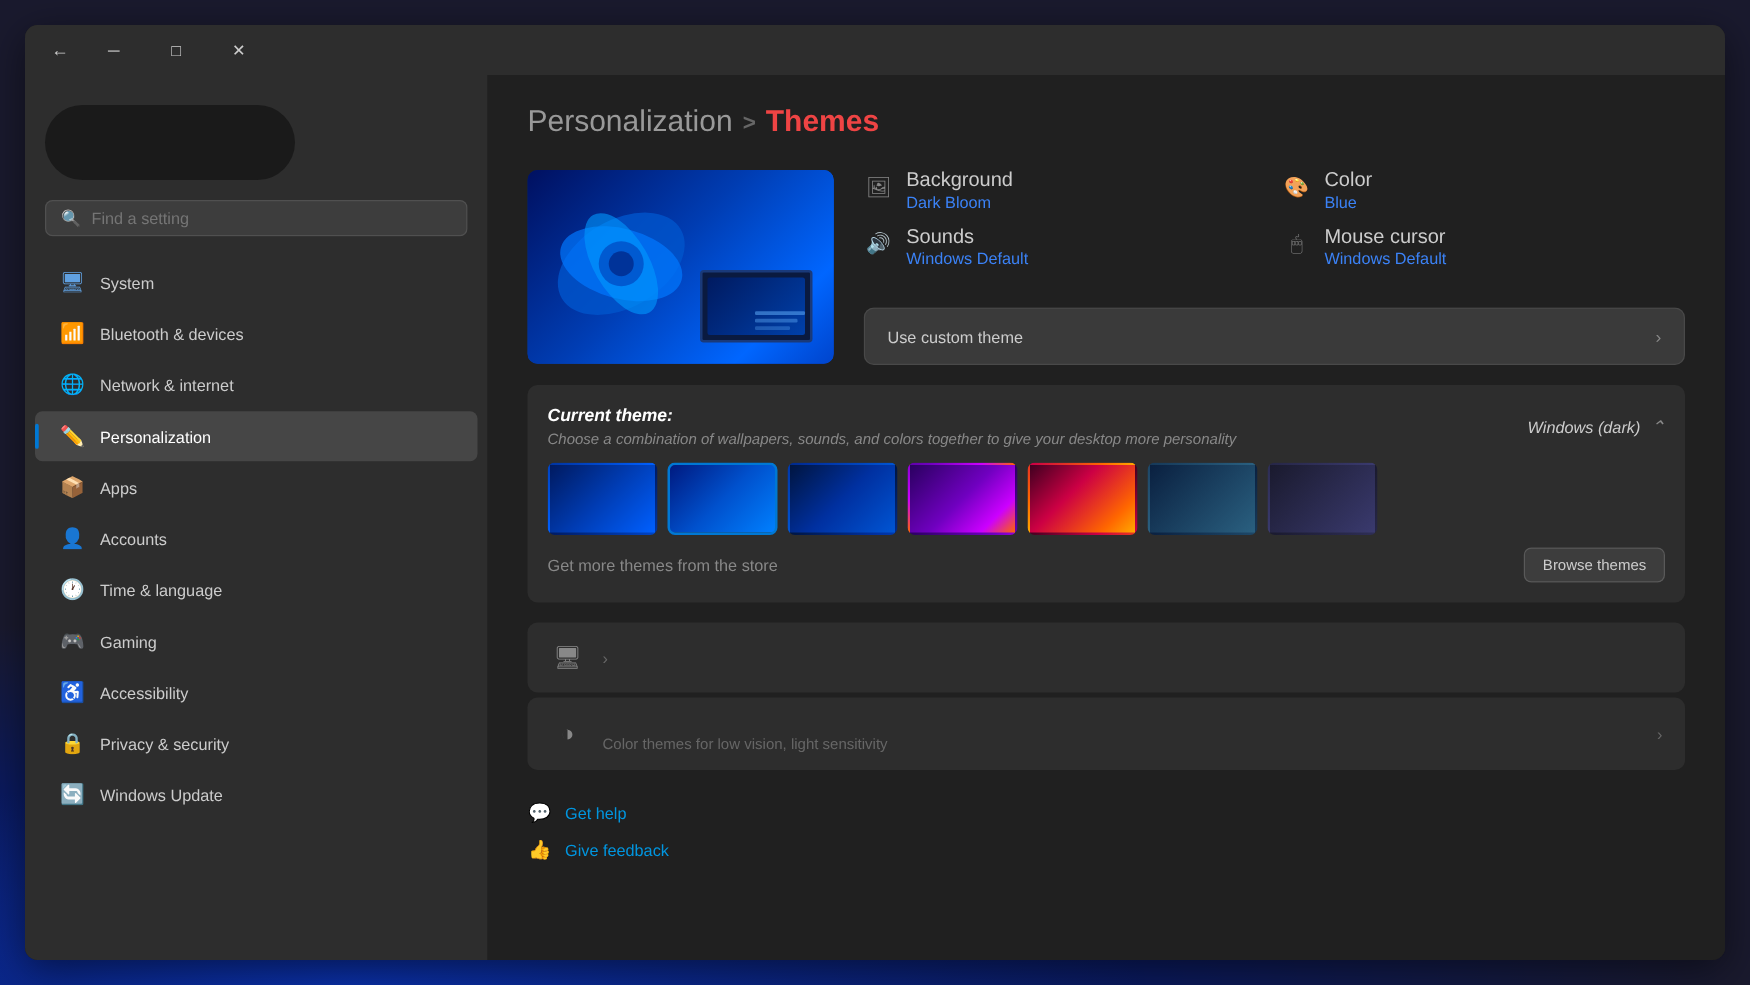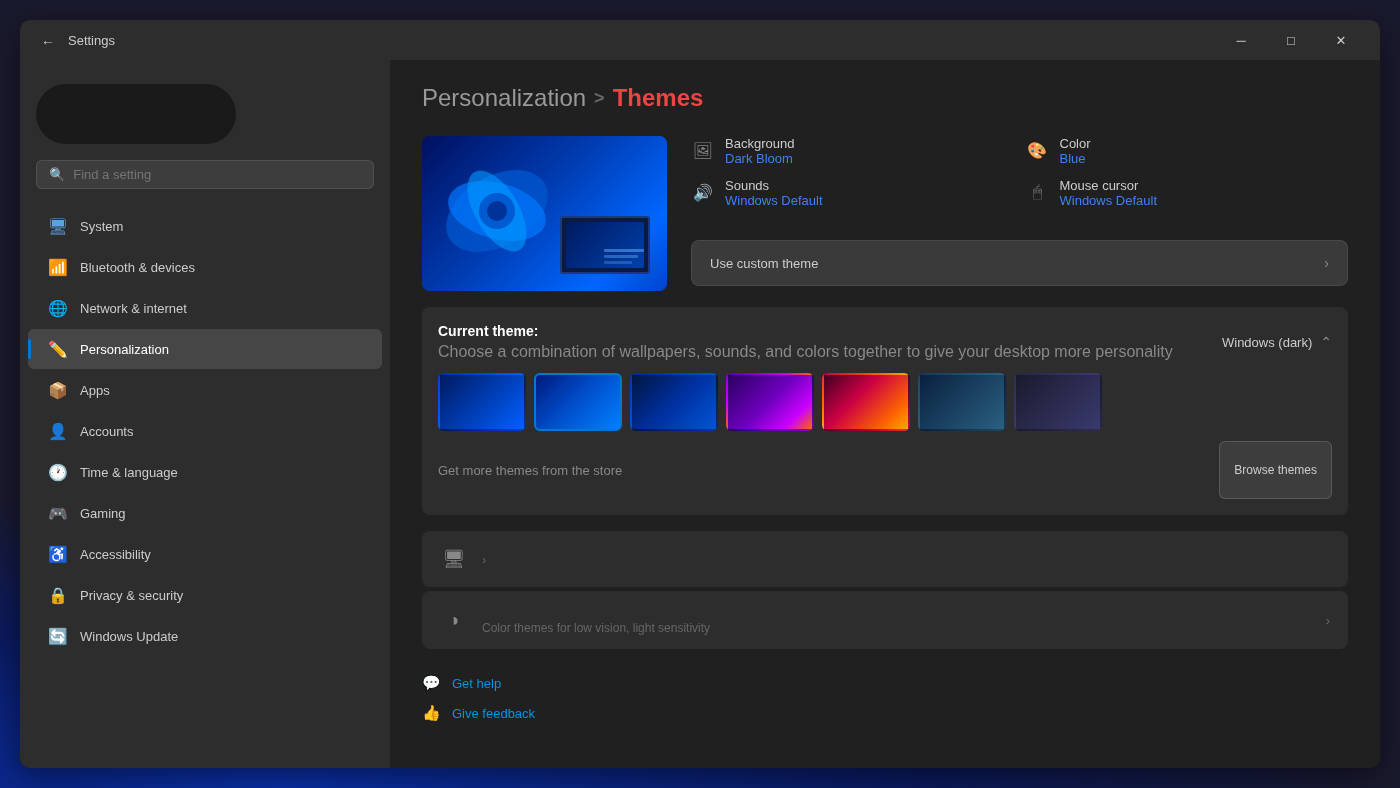--- a/index.html
+++ b/index.html
@@ -249,21 +249,21 @@
       height: 24px;
       display: flex;
       align-items: center;
       justify-content: center;
       color: #888;
       font-size: 16px;
       flex-shrink: 0;
       margin-top: 2px;
     }
     .theme-info-text .label {
-      font-size: 13px;
+      font-size: 16px;
       color: #ccc;
       display: block;
     }
     .theme-info-text .value {
       font-size: 13px;
       color: #3b82f6;
       display: block;
     }
 
     .custom-theme-btn {
@@ -289,29 +289,30 @@
       border-radius: 8px;
       padding: 16px;
       margin-bottom: 16px;
     }
     .current-theme-header {
       display: flex;
       align-items: center;
       justify-content: space-between;
       margin-bottom: 4px;
       cursor: pointer;
+      font-style: italic;
     }
     .current-theme-header-left h3 {
       font-size: 14px;
       color: #fff;
       font-weight: 600;
       margin-bottom: 4px;
     }
     .current-theme-header-left p {
-      font-size: 16px;
+      font-size: 12px;
       color: #888;
     }
     .current-theme-right {
       display: flex;
       align-items: center;
       gap: 8px;
     }
     .current-theme-name {
       font-size: 13px;
       color: #ccc;
@@ -348,21 +349,21 @@
       display: flex;
       align-items: center;
       justify-content: space-between;
       padding: 10px 0 0;
     }
     .get-more-themes-text {
       font-size: 13px;
       color: #888;
     }
     .browse-themes-btn {
-      padding: 21px 14px;
+      padding: 6px 14px;
       background: #3d3d3d;
       border: 1px solid rgba(255,255,255,0.15);
       border-radius: 6px;
       color: #ccc;
       font-size: 12px;
       cursor: pointer;
     }
 
     
     .related-settings-title {
@@ -445,21 +446,20 @@
   </style>
 </head>
 <body>
 
 <div class="bg-wallpaper"></div>
 
 <div class="window">
 
   <div class="titlebar">
     <div class="titlebar-back">←</div>
-    <span class="titlebar-title">Settings</span>
     <div class="titlebar-controls">
       <button class="titlebar-btn">─</button>
       <button class="titlebar-btn">□</button>
       <button class="titlebar-btn close">✕</button>
     </div>
   </div>
 
   <div class="main">
 
     <div class="sidebar">

